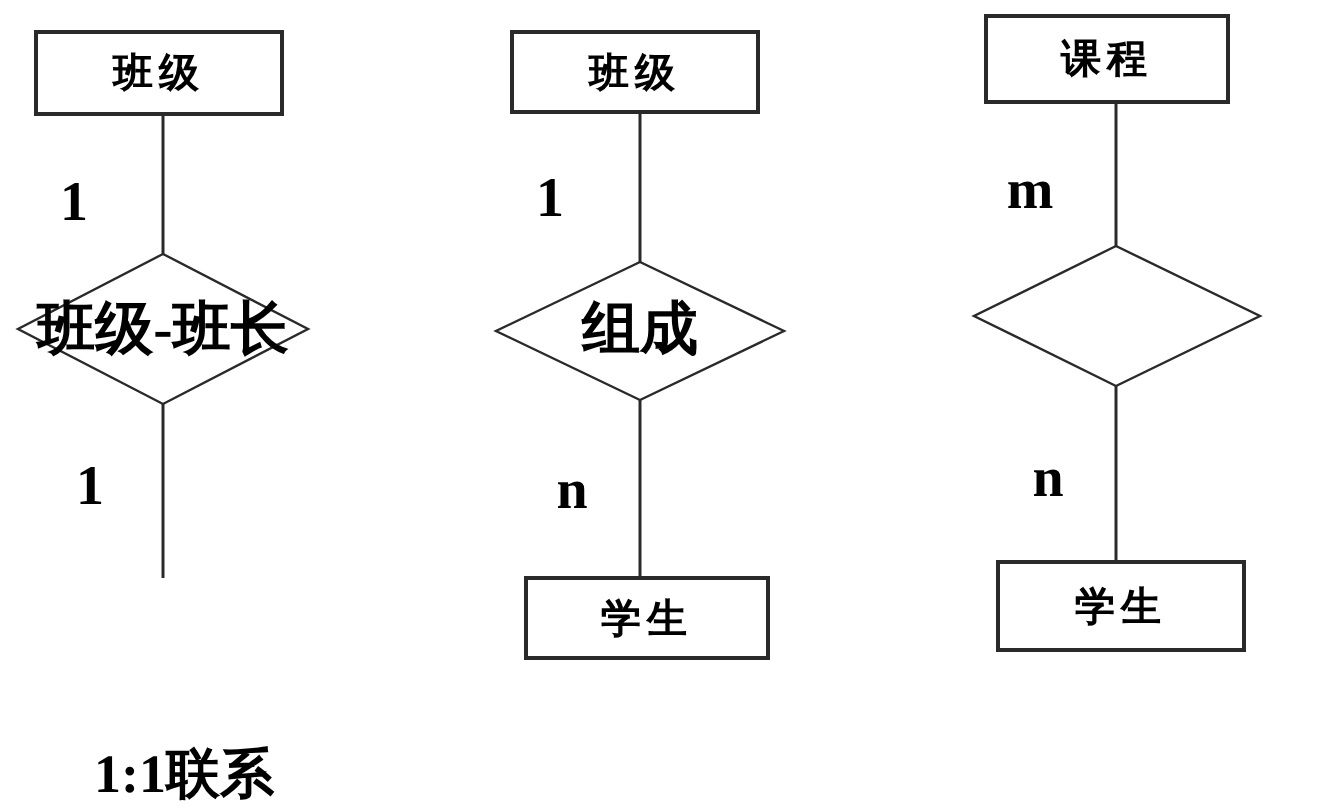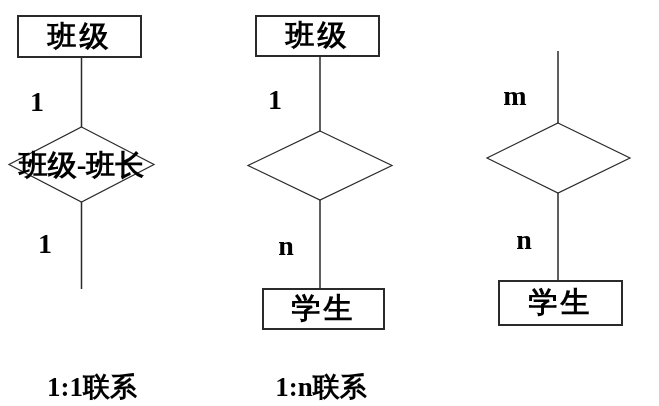--- a/index.html
+++ b/index.html
@@ -8,21 +8,21 @@
     position:relative; width:659px; height:406px; overflow:hidden;
     background:var(--background); color:var(--text);
     font-family:"Liberation Serif","DejaVu Serif",serif; font-weight:bold;
   }
   .layer { position:absolute; left:0; top:0; }
   .layer line { stroke:var(--line); stroke-width:1.5; }
   .layer polygon { fill:var(--background); stroke:var(--line); stroke-width:1.2; }
   .entity {
     position:absolute; display:flex; align-items:center; justify-content:center;
     border:2px solid var(--line); background:var(--background);
-    font-size:29px; letter-spacing:3px; white-space:nowrap; box-sizing:content-box;
+    font-size:20px; letter-spacing:3px; white-space:nowrap; box-sizing:content-box;
   }
   .rel-label {
     position:absolute; display:flex; align-items:center; justify-content:center;
     font-size:29px; white-space:nowrap; line-height:1;
   }
   .card { position:absolute; font-size:28px; line-height:1; text-align:center; }
   .caption { position:absolute; font-size:27px; text-align:center; white-space:nowrap; }
 </style>
 </head>
 <body>
@@ -45,21 +45,22 @@
   </svg>
 
   <div class="entity" style="left:17px;top:15px;width:121px;height:39px">班级</div>
   <div class="card" style="left:22px;top:88px;width:30px">1</div>
   <div class="rel-label" style="left:3px;top:147px;width:157px;height:36px">班级-班长</div>
   <div class="card" style="left:30px;top:230px;width:30px">1</div>
   <div class="caption" style="left:29px;top:369px;width:126px">1:1联系</div>
 
   <div class="entity" style="left:255px;top:15px;width:121px;height:38px">班级</div>
   <div class="card" style="left:260px;top:86px;width:30px">1</div>
+  <div class="rel-label" style="left:248px;top:148px;width:144px;height:35px">组成</div>
   <div class="card" style="left:270px;top:232px;width:32px">n</div>
   <div class="entity" style="left:262px;top:288px;width:119px;height:38px">学生</div>
-  <div class="caption" style="left:258px;top:369px;width:126px">1:n联系</div>
 
+  <div class="entity" style="left:492px;top:7px;width:119px;height:41px">课程</div>
   <div class="card" style="left:497px;top:82px;width:36px">m</div>
   <div class="card" style="left:506px;top:226px;width:36px">n</div>
   <div class="entity" style="left:498px;top:280px;width:121px;height:42px">学生</div>
 
 </div>
 
 </body></html>

